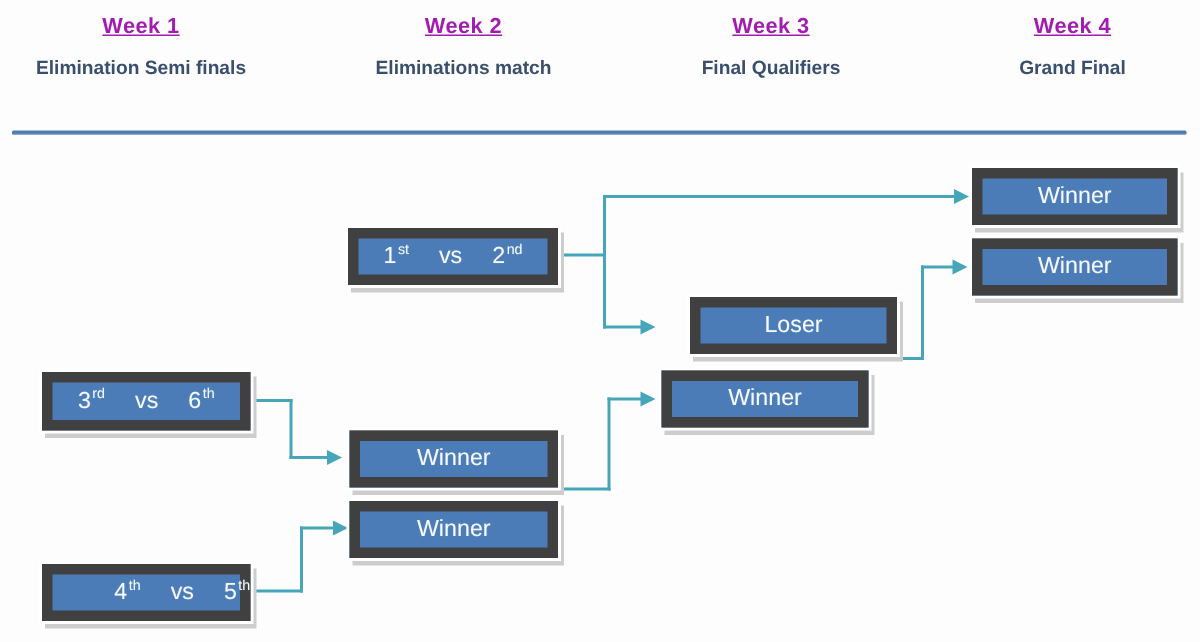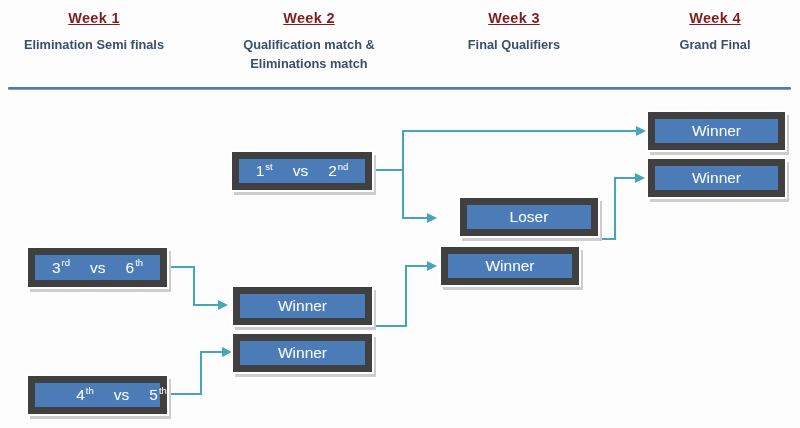--- a/index.html
+++ b/index.html
@@ -13,21 +13,21 @@
     background: #fdfdfd;
     overflow: hidden;
   }
 
   
   .hcol { position: absolute; top: 9px; text-align: center; }
   .week-title {
     display: inline-block;
     font-size: 14.5px;
     font-weight: bold;
-    color: #7f1d1d;
+    color: #a21caf;
     text-decoration: underline;
     letter-spacing: 0.3px;
   }
   .week-sub {
     margin-top: 9px;
     font-size: 12.8px;
     font-weight: bold;
     color: #3a4f6b;
     line-height: 1.45;
     text-align: center;
@@ -84,21 +84,20 @@
   <div class="hcol" style="left:4px;width:180px;">
     <span class="week-title">Week 1</span>
     <div class="week-sub">
       <div>Elimination Semi finals</div>
       <div></div>
     </div>
   </div>
   <div class="hcol" style="left:214px;width:190px;">
     <span class="week-title">Week 2</span>
     <div class="week-sub">
-      <div>Qualification match &amp;</div>
       <div>Eliminations match</div>
     </div>
   </div>
   <div class="hcol" style="left:419px;width:190px;">
     <span class="week-title">Week 3</span>
     <div class="week-sub">
       <div>Final Qualifiers</div>
       <div></div>
     </div>
   </div>

